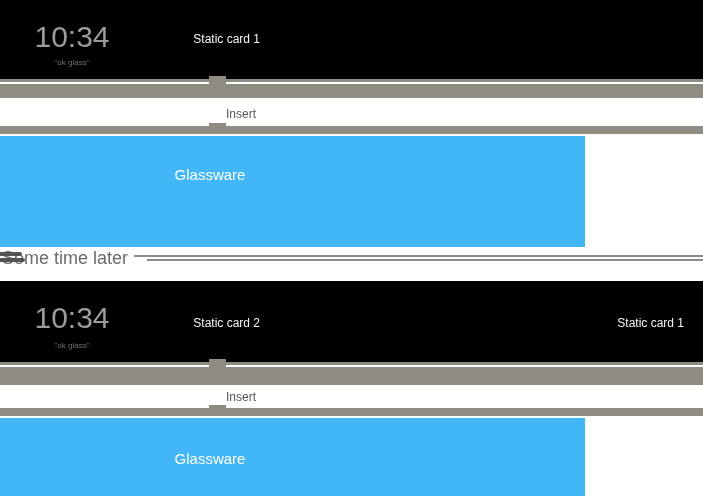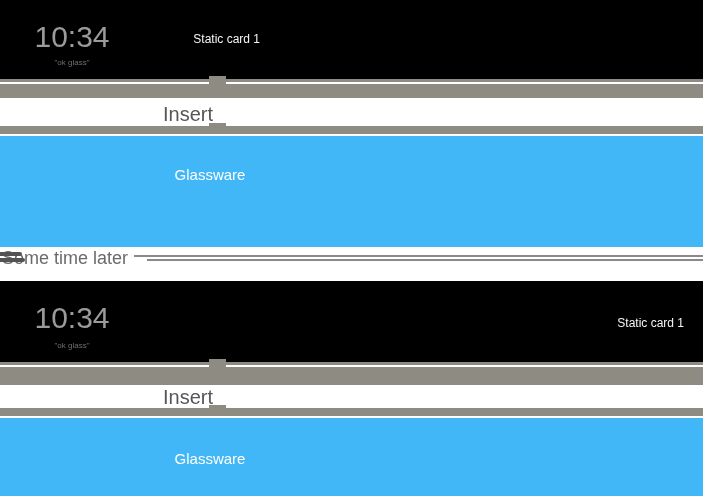--- a/index.html
+++ b/index.html
@@ -2,29 +2,29 @@
 <html style="--bar-black: #000000; --timeline-gray: #8d8b82; --glassware-blue: #41b7f7; --clock-text: #9b9b9b; --hint-text: #6f6f6f; --card-label-text: #f5f5f5; --insert-text: #565656; --divider-text: #6b6b6b; --divider-line-left: #535353; --divider-line-right: #8a8a8a;"><head>
 <meta charset="utf-8">
 <style>
   html,body{margin:0;padding:0;background:#fff;}
   .page{position:relative;width:703px;height:496px;background:#fff;overflow:hidden;
         font-family:"Liberation Sans","DejaVu Sans",sans-serif;}
   .abs{position:absolute;}
   .bar{left:0;width:703px;background:var(--bar-black,#000);}
   .strip{left:0;width:703px;background:var(--timeline-gray,#8d8b82);}
   .tab{left:209px;width:17px;background:var(--timeline-gray,#8d8b82);}
-  .bluecard{left:0;width:703px;background:var(--glassware-blue,#41b7f7);}
+  .bluecard{left:0;width:585px;background:var(--glassware-blue,#41b7f7);}
   .timetext{left:22px;width:100px;text-align:center;font-size:30px;line-height:30px;
             font-weight:400;letter-spacing:0px;color:var(--clock-text,#9b9b9b);}
   .hinttext{left:22px;width:100px;text-align:center;font-size:8px;line-height:10px;
             color:var(--hint-text,#6f6f6f);}
   .cardlabel{left:160px;width:100px;text-align:right;font-size:12px;line-height:15px;
              color:var(--card-label-text,#f5f5f5);}
   .cardlabel.right{left:584px;}
-  .insertlabel{left:163px;width:100px;text-align:left;font-size:20px;line-height:20px;
+  .insertlabel{left:156px;width:100px;text-align:right;font-size:12px;line-height:20px;
                color:var(--insert-text,#565656);}
   .glasslabel{left:160px;width:100px;text-align:center;font-size:15px;line-height:17px;
               color:#ffffff;}
   
   .s1-black{top:0;height:79px;}
   .s1-tab1{top:76px;height:9px;}
   .s1-strip1{top:79px;height:3px;}
   .s1-strip2{top:84px;height:14px;}
   .s1-insert{top:104px;}
   .s1-tab2{top:123px;height:4px;}
@@ -77,20 +77,21 @@
 
   <div class="abs div-label">Some time later</div>
   <div class="abs dl dl-l1"></div>
   <div class="abs dl dl-l2"></div>
   <div class="abs dl dl-r1"></div>
   <div class="abs dl dl-r2"></div>
 
   <div class="abs bar s2-black">
     <div class="abs timetext" style="top:22px">10:34</div>
     <div class="abs hinttext" style="top:60px">"ok glass"</div>
+    <div class="abs cardlabel" style="top:35px">Static card 2</div>
     <div class="abs cardlabel right" style="top:35px">Static card 1</div>
   </div>
 
   <div class="abs tab s2-tab1"></div>
   <div class="abs strip s2-strip1"></div>
   <div class="abs strip s2-strip2"></div>
 
   <div class="abs insertlabel s2-insert">Insert</div>
 
   <div class="abs tab s2-tab2"></div>

